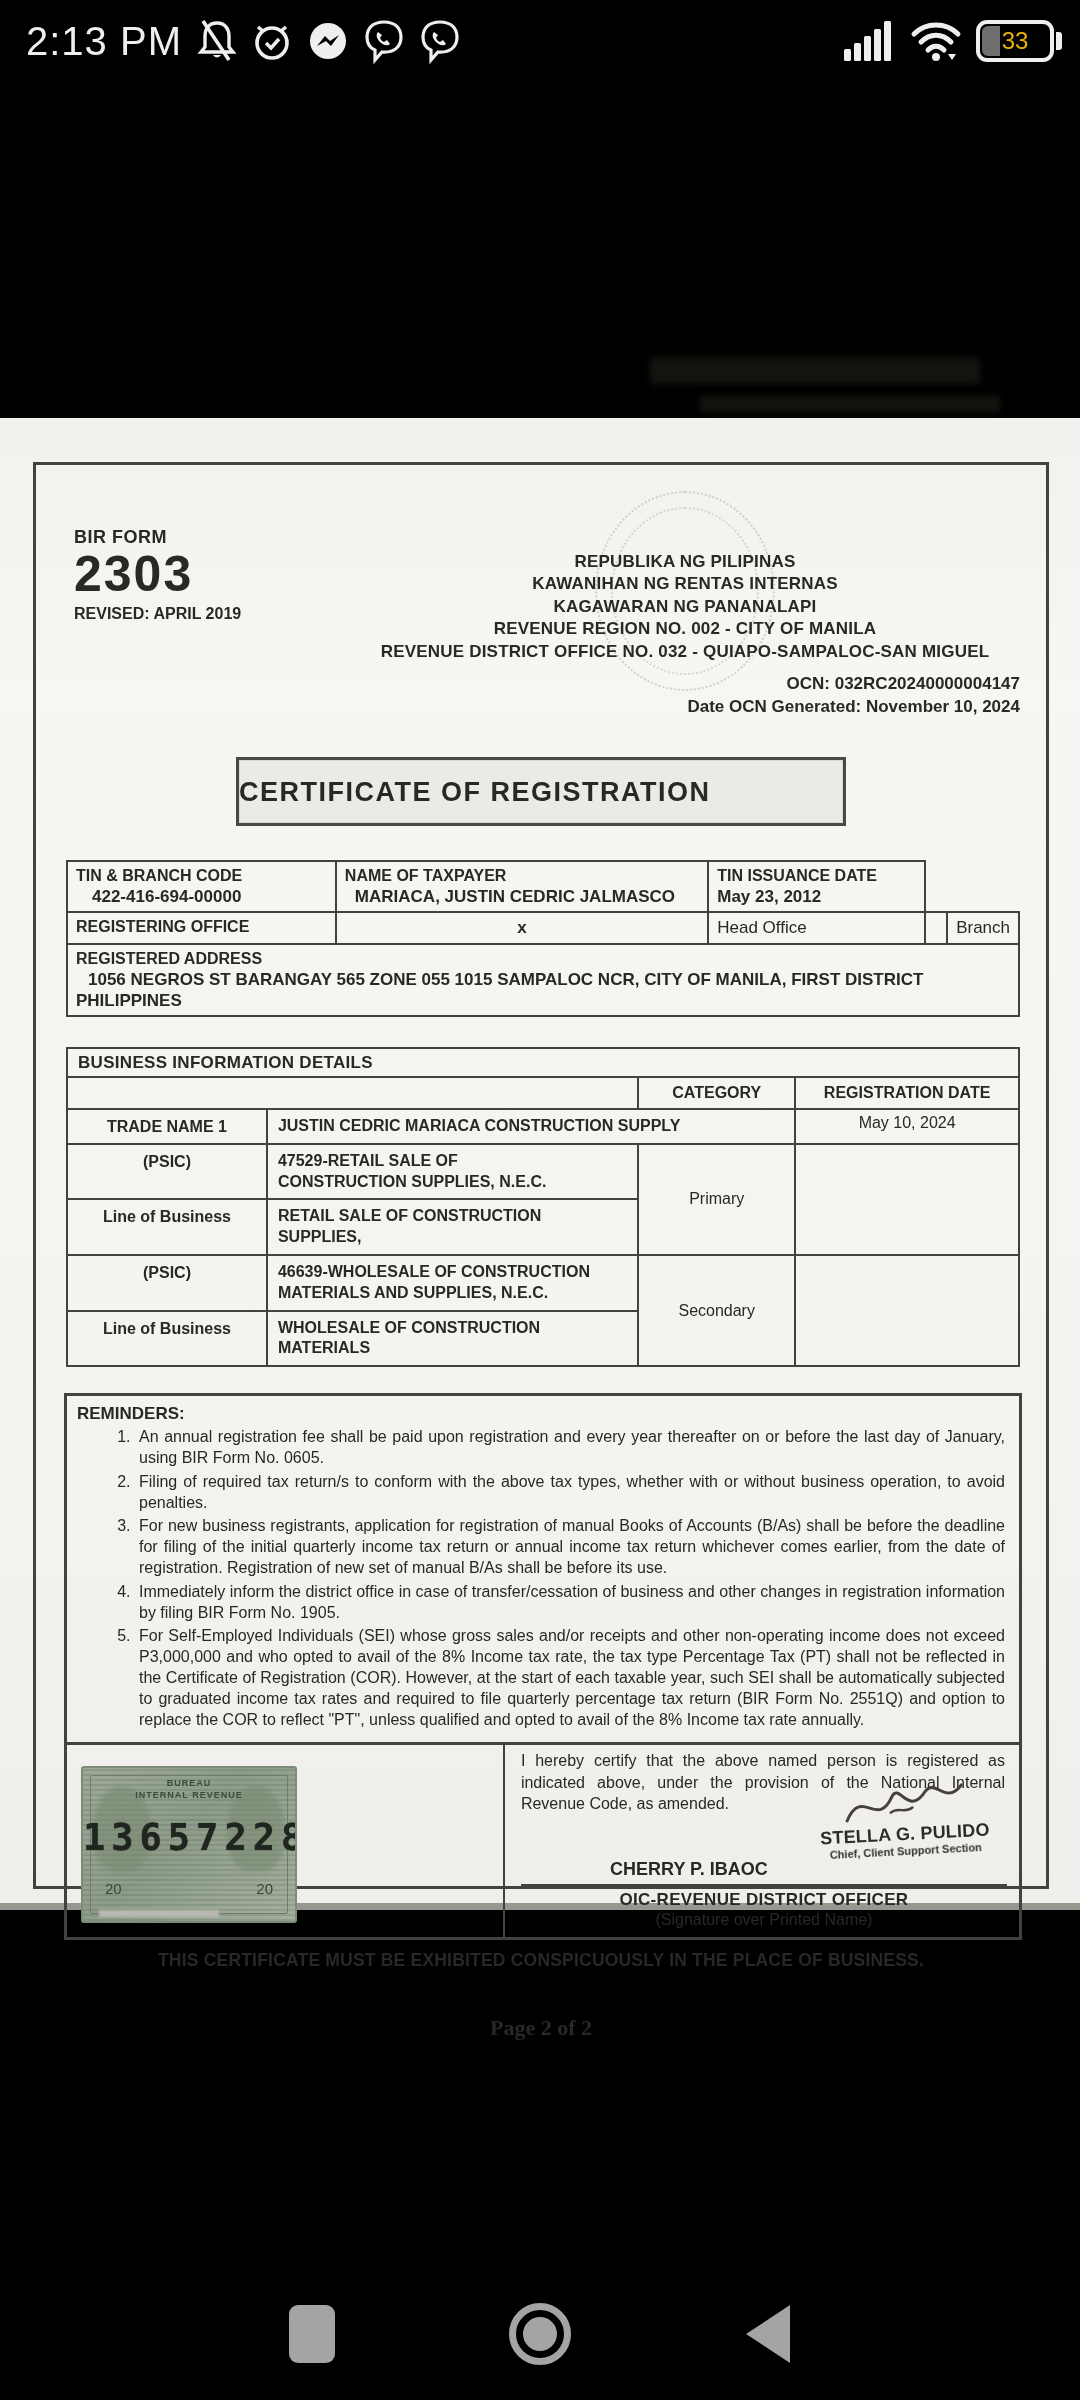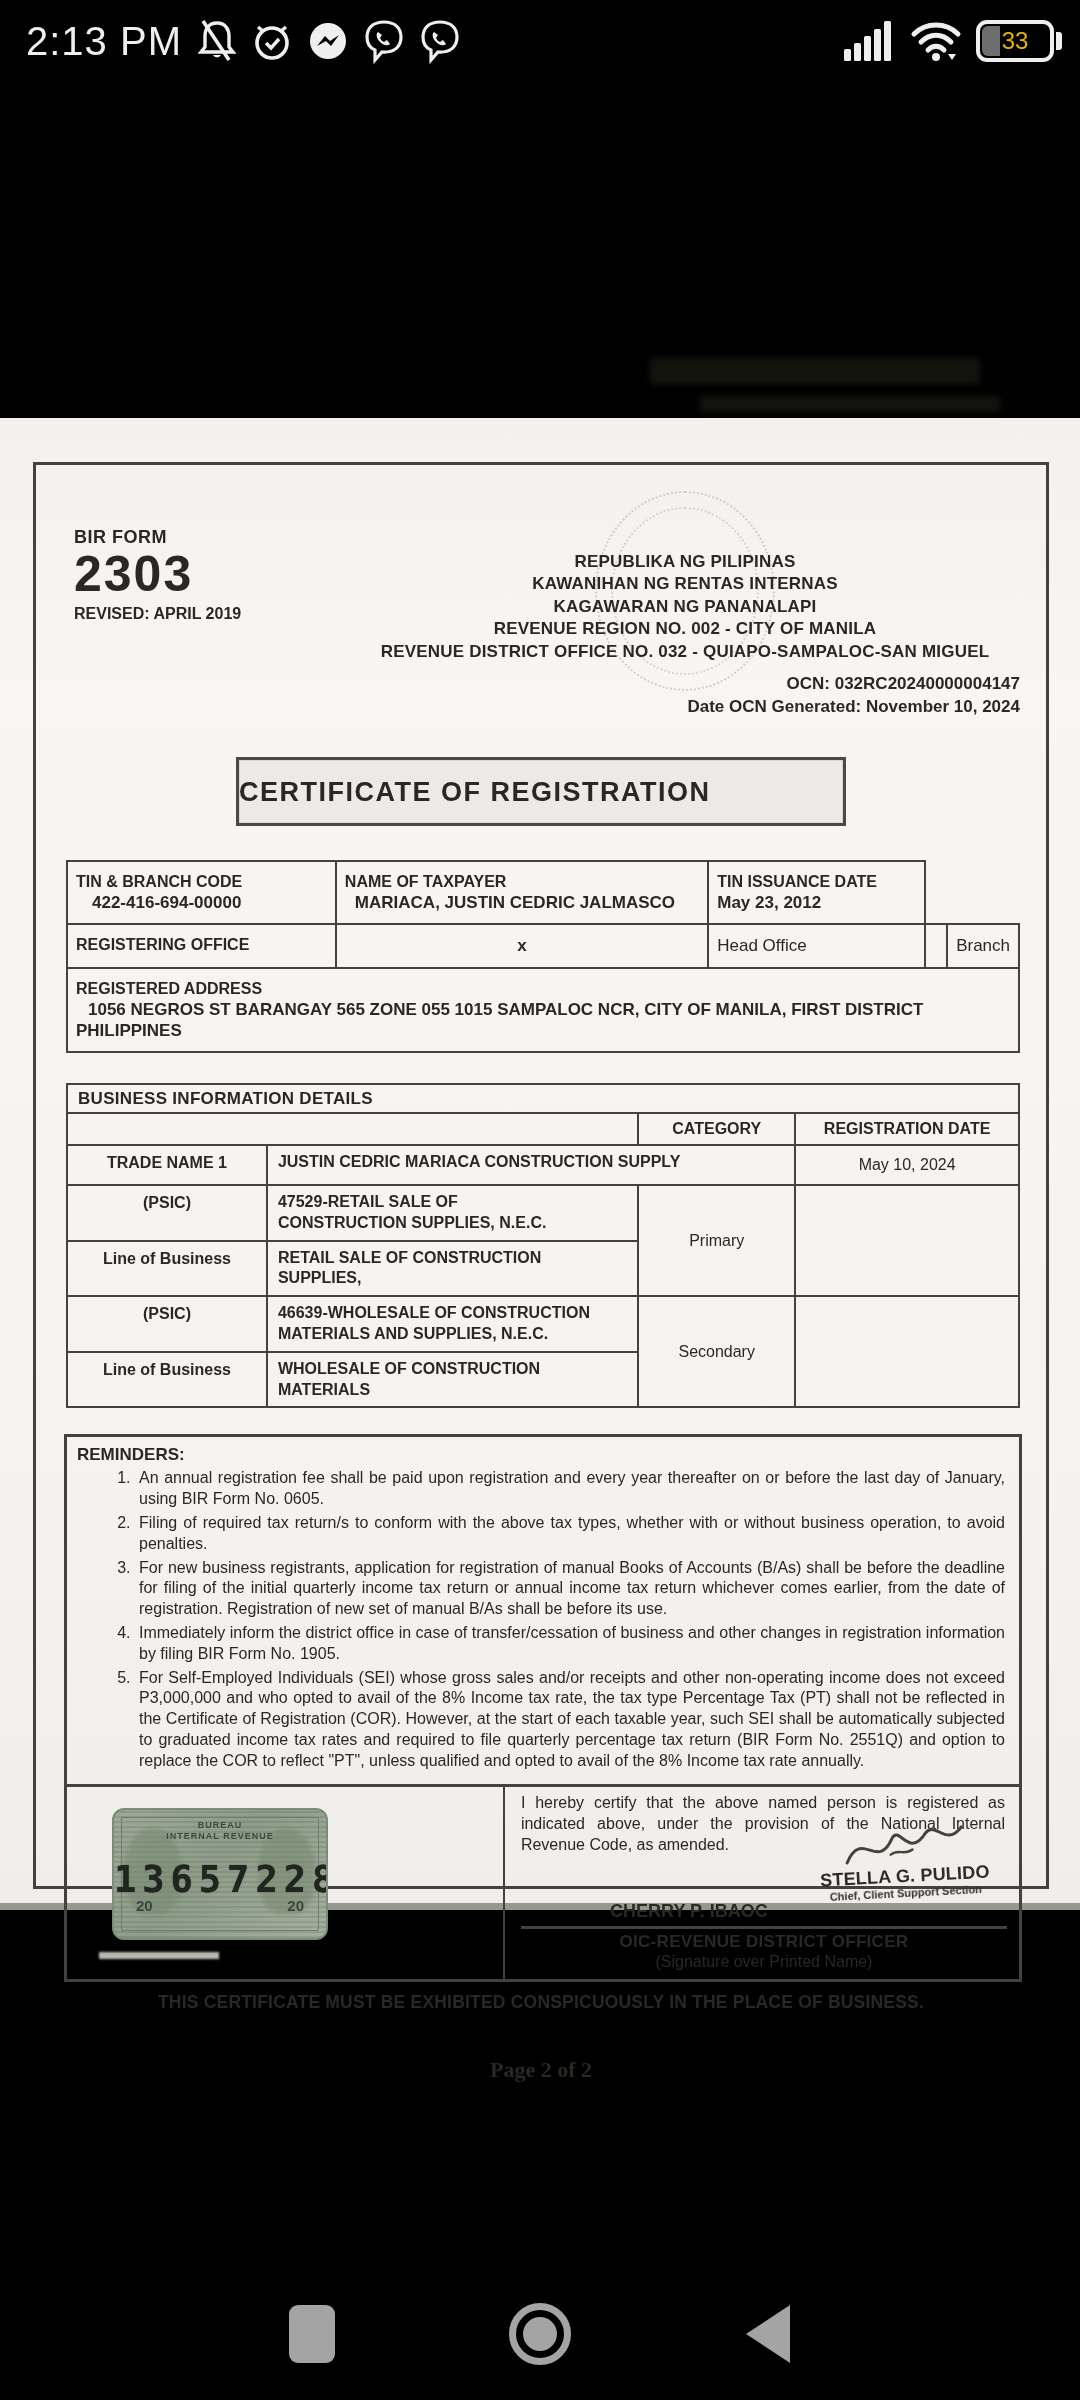--- a/index.html
+++ b/index.html
@@ -51,21 +51,21 @@
   .ocn-line { font-size:17px; font-weight:700; line-height:1.35; }
 
   
   .title-box { width:610px; margin:38px auto 0; border:3px solid #4a4946;
     background:#eceae6; text-align:left; padding:17px 0 15px;
     box-shadow:0 0 0 1px #d9d7d2 inset; }
   .title-text { font-size:27px; font-weight:700; letter-spacing:1.5px; }
 
   
   table { border-collapse:collapse; width:calc(100% - 56px); margin:0 26px 0 30px; }
-  td { border:2px solid #434240; vertical-align:top; padding:10px 8px; }
+  td { border:2px solid #434240; vertical-align:top; padding:4px 8px; }
   .lbl { font-size:16px; font-weight:700; }
   .val { font-size:17px; font-weight:700; }
   .val-light { font-size:17px; }
 
   .tp-table { margin-top:34px; }
   .tp-table td { line-height:1.25; }
   .c-center { text-align:center; }
   .pre { white-space:pre-line; }
 
   
@@ -87,35 +87,35 @@
   .rem-list { list-style:decimal; padding-left:58px; }
   .rem-list li { font-size:16px; line-height:1.3; text-align:justify; padding-left:4px; margin-top:3px; }
 
   
   .cert-box { width:calc(100% - 52px); margin:-3px 26px 0 28px; height:198px;
     border:3px solid #434240; border-top:none; display:flex; }
   .cert-left { width:46%; border-right:2px solid #434240; position:relative; }
   .cert-right { flex:1; position:relative; padding:8px 14px 4px 16px; }
   .certify-text { font-size:16px; line-height:1.32; text-align:justify; }
 
-  .stamp { position:absolute; left:45px; top:24px; width:216px; height:132px;
+  .stamp { position:absolute; left:14px; top:24px; width:216px; height:157px;
     background:linear-gradient(135deg,#9caa97 0%, #8e9d8a 45%, #a3b09e 100%);
-    border:2px solid #7d8c79; border-radius:12px; overflow:hidden; }
+    border:2px solid #7d8c79; border-radius:3px; overflow:hidden; }
   .stamp-inner { position:absolute; inset:7px; border:1px solid #6e7e6b; border-radius:2px; }
   .stamp-wing { position:absolute; top:18px; width:58px; height:86px; background:#77876f;
     opacity:.55; filter:blur(2px); border-radius:50% 50% 40% 40%; }
   .stamp-texture { position:absolute; inset:0;
     background:repeating-linear-gradient(0deg, rgba(70,85,66,.18) 0 2px, transparent 2px 5px); }
   .stamp-top-lines { position:absolute; top:10px; left:50%; transform:translateX(-50%);
     text-align:center; font-size:9px; font-weight:700; color:#3c4a3a; line-height:1.3;
     letter-spacing:1px; filter:blur(.4px); }
   .stamp-number { position:absolute; top:48px; left:0; right:0; text-align:center;
     font-family:"DejaVu Sans Mono", monospace; font-size:37px; font-weight:700;
     color:#20261f; letter-spacing:6px; text-shadow:0 0 1px #20261f; }
-  .stamp-20 { position:absolute; bottom:24px; font-size:15px; font-weight:700; color:#39473a; }
+  .stamp-20 { position:absolute; bottom:24px; font-size:15px; font-weight:400; color:#39473a; }
   .stamp-caption { position:absolute; left:32px; top:168px; width:120px; height:7px;
     background:#b9b8b2; filter:blur(1px); }
 
   .sig-stamp { position:absolute; right:10px; top:36px; text-align:center;
     transform:rotate(-3deg); width:210px; }
   .sig-scribble { display:block; margin:0 auto -6px; }
   .sig-name { font-size:18px; font-weight:700; letter-spacing:.2px; color:#2e2c28; }
   .sig-title { font-size:11px; font-weight:700; color:#34322e; filter:blur(.3px); }
 
   .officer-block { position:absolute; left:14px; right:10px; bottom:8px; text-align:center; }

